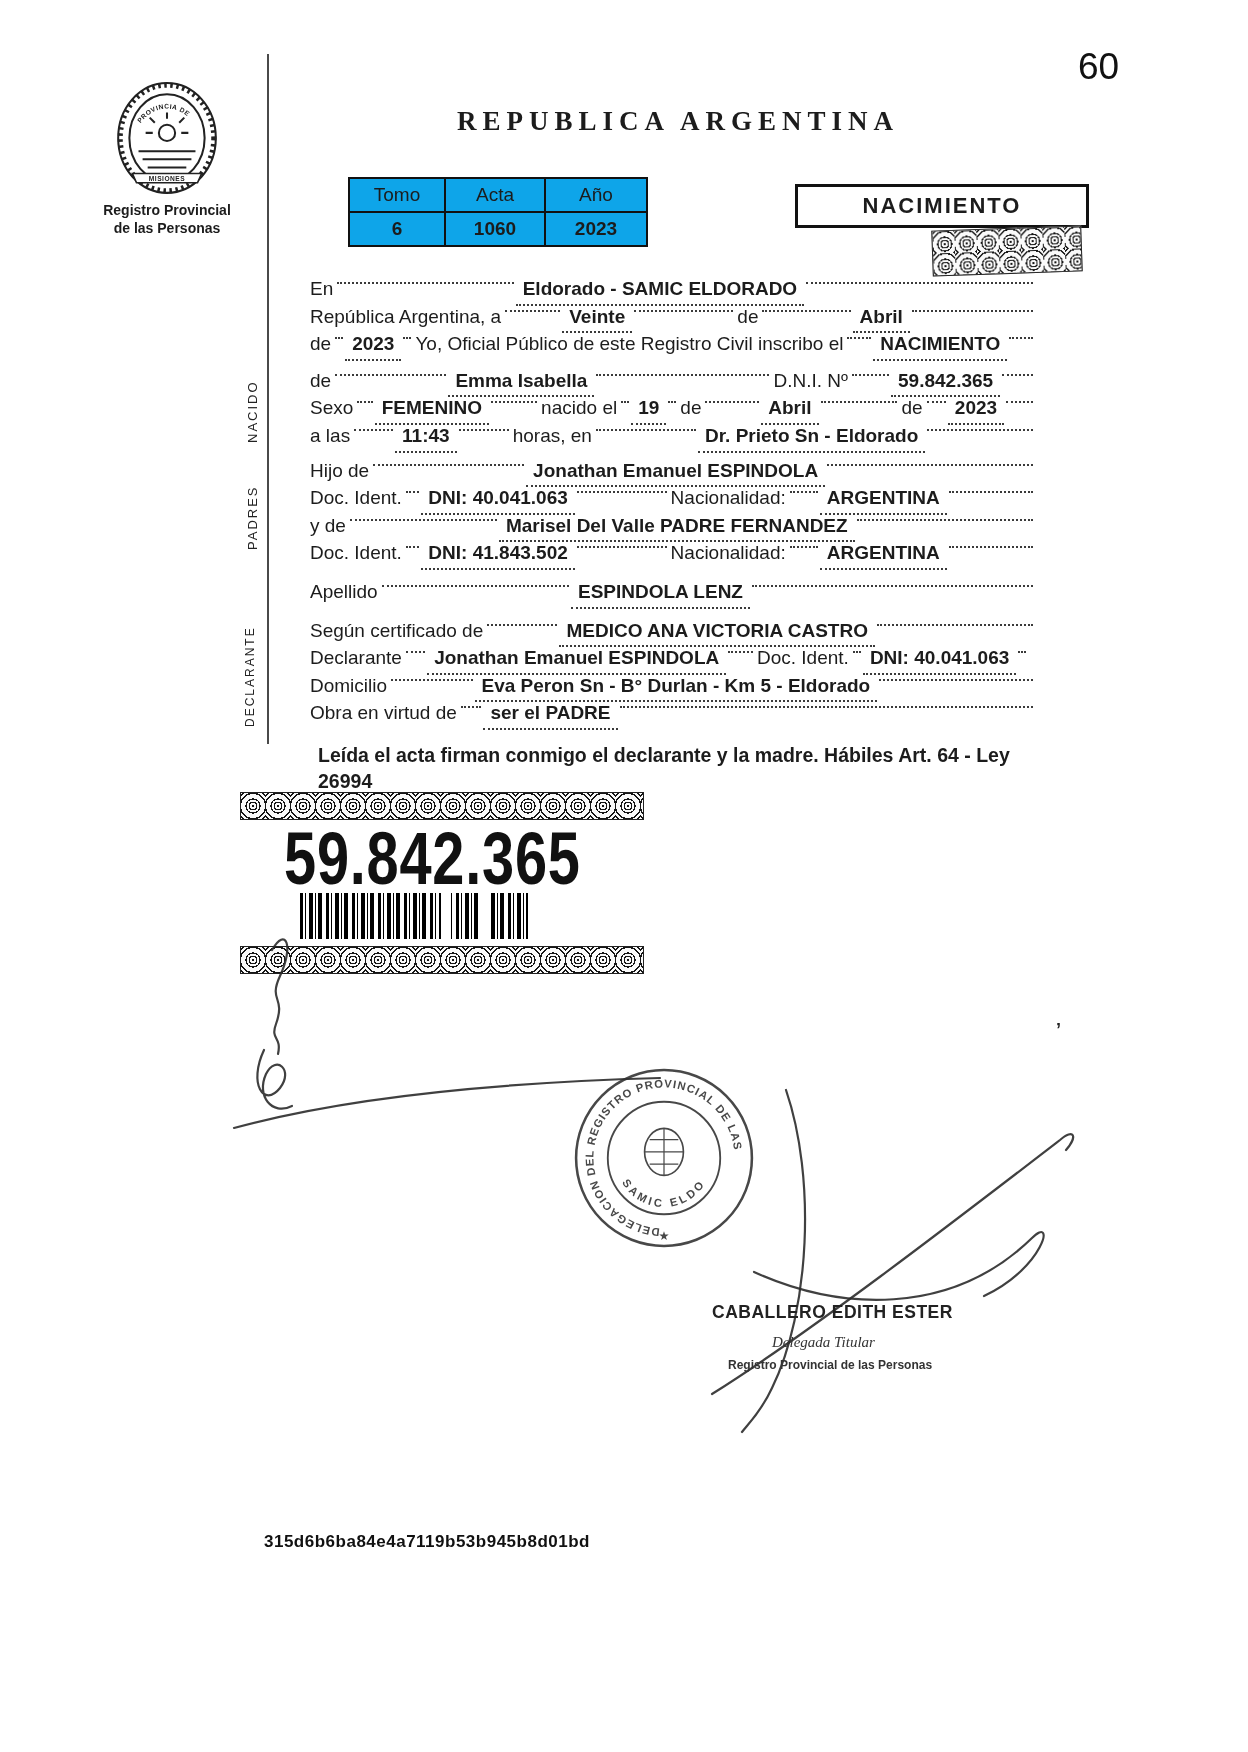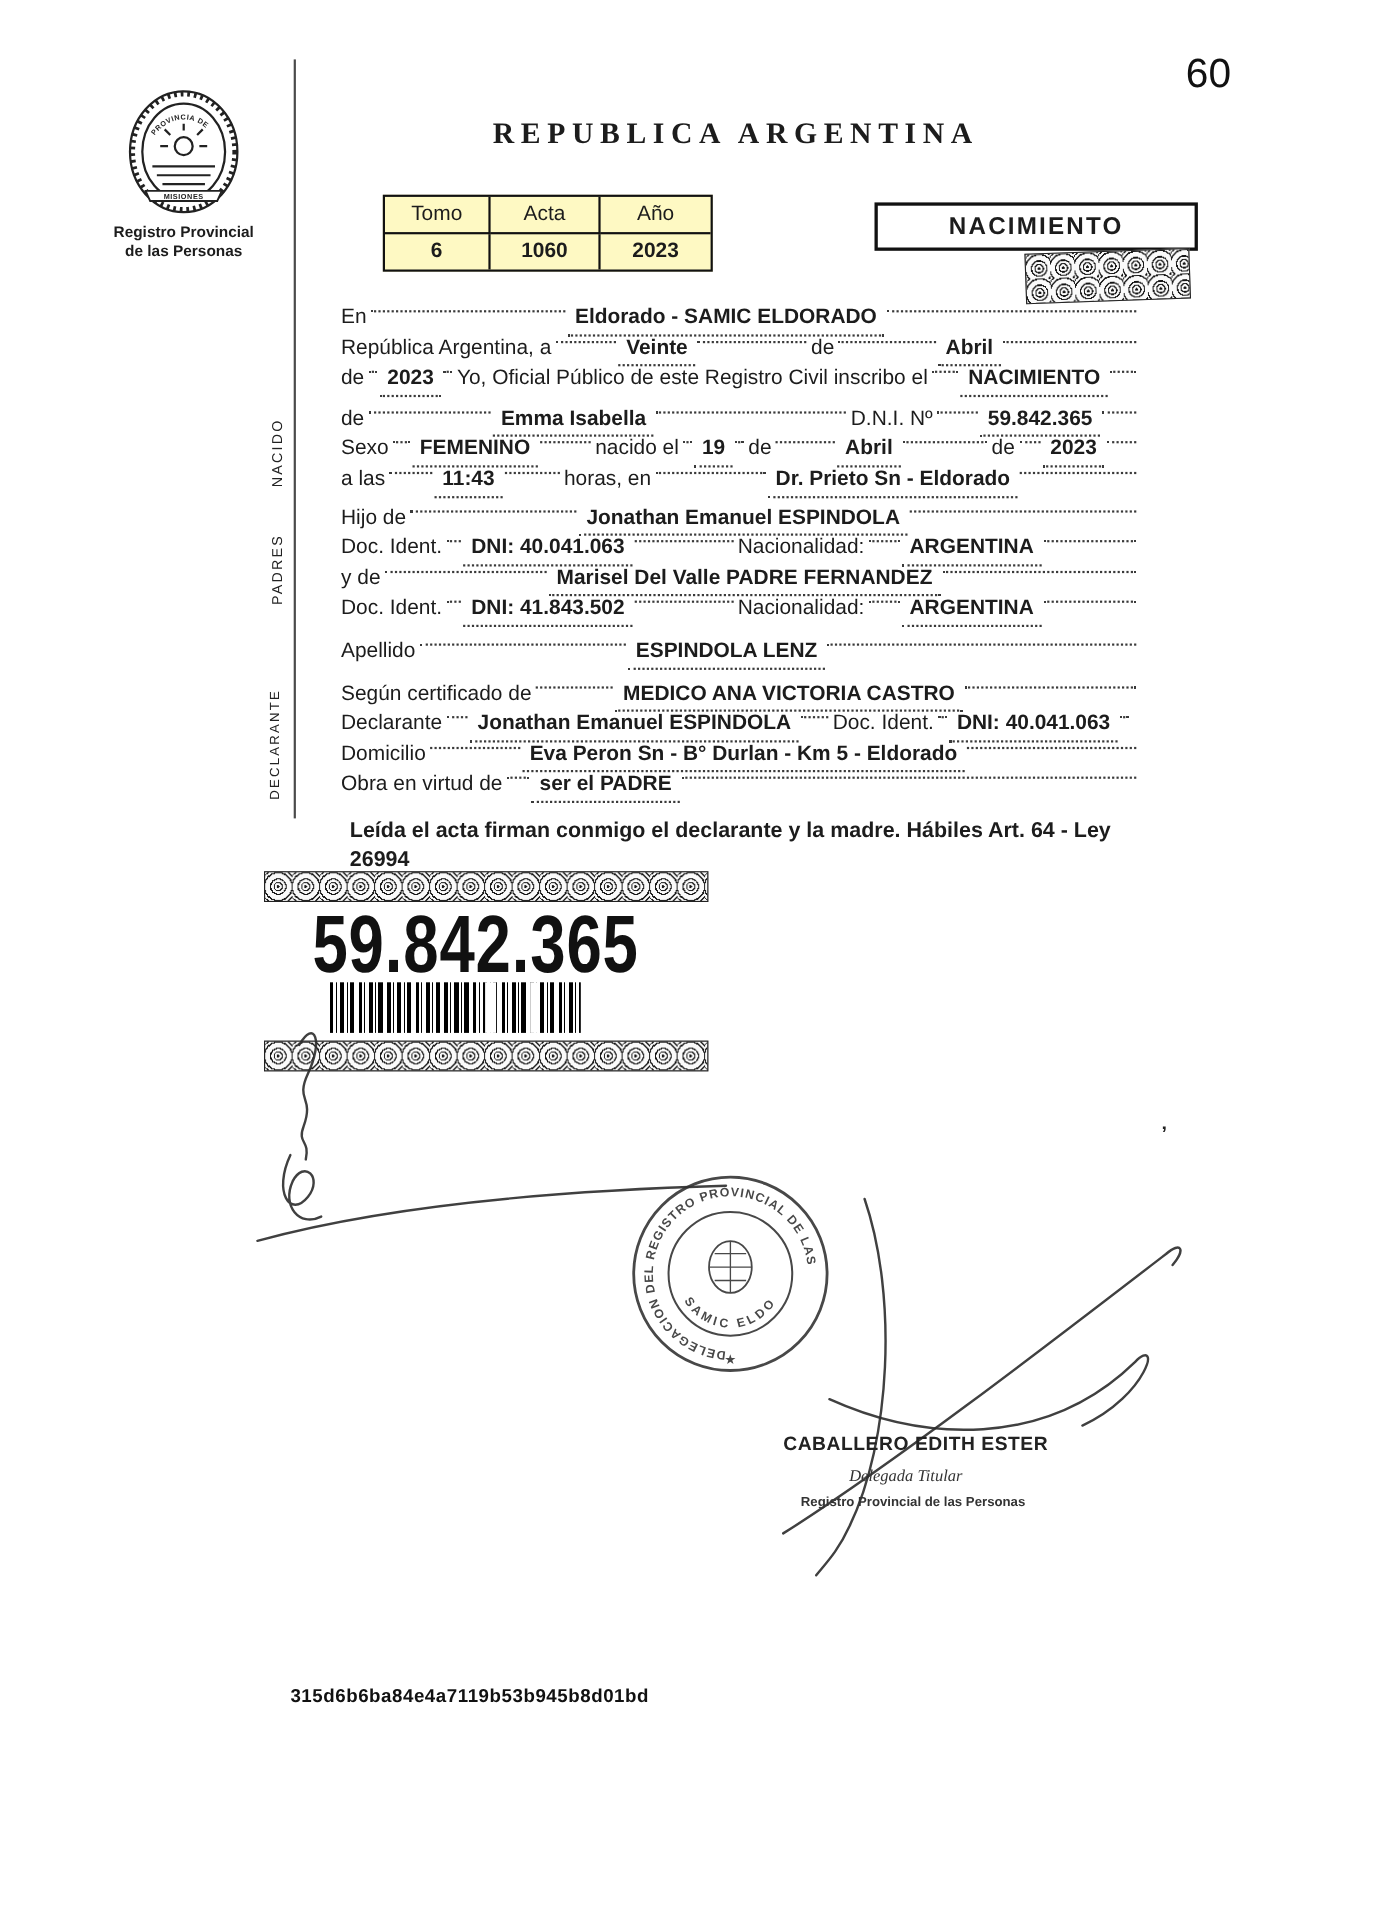--- a/index.html
+++ b/index.html
@@ -8,25 +8,25 @@
     font-family:"Liberation Sans", sans-serif; color:#1c1c1c; overflow:hidden;
   }
 
   
   .logo-seal { position:absolute; left:114px; top:80px; width:106px; height:120px; }
   .logo-caption { position:absolute; left:90px; top:202px; width:154px; text-align:center;
     font-size:14px; font-weight:700; line-height:1.25; }
 
   .page-number { position:absolute; left:1078px; top:46px; font-size:37px; color:#111; }
 
-  .doc-title { position:absolute; left:448px; top:106px; width:460px; text-align:left;
+  .doc-title { position:absolute; left:448px; top:106px; width:460px; text-align:center;
     font-family:"Liberation Serif", serif; font-weight:700; font-size:27px; letter-spacing:6px; }
 
   
-  .itable { position:absolute; left:348px; top:177px; border:2px solid #111; background:#fef9c3; }
+  .itable { position:absolute; left:348px; top:177px; border:2px solid #111; background:#0ea5e9; }
   .itable .row { display:grid; grid-template-columns:96px 100px 100px; }
   .itable .cell { height:32px; display:flex; align-items:center; justify-content:center;
     font-size:19px; border-right:2px solid #111; }
   .itable .cell:last-child { border-right:none; }
   .itable .row.header .cell { border-bottom:2px solid #111; }
   .itable .row.values .cell { font-weight:700; }
 
   .act-box { position:absolute; left:795px; top:184px; width:288px; height:38px;
     border:3px solid #111; display:flex; align-items:center; justify-content:center;
     font-weight:700; font-size:22px; letter-spacing:2px; }

